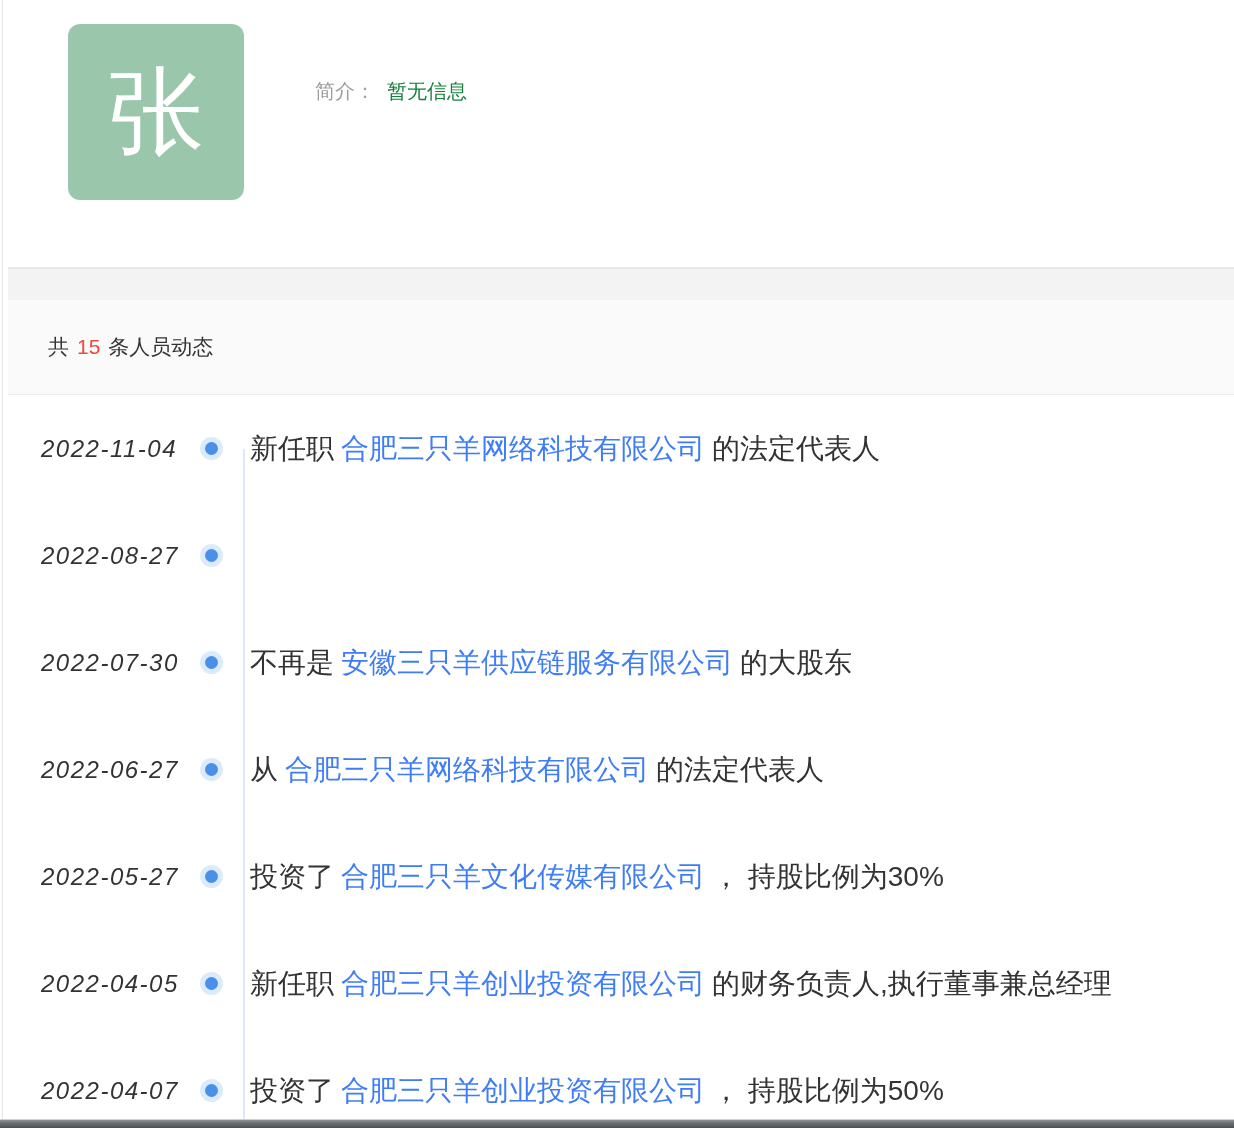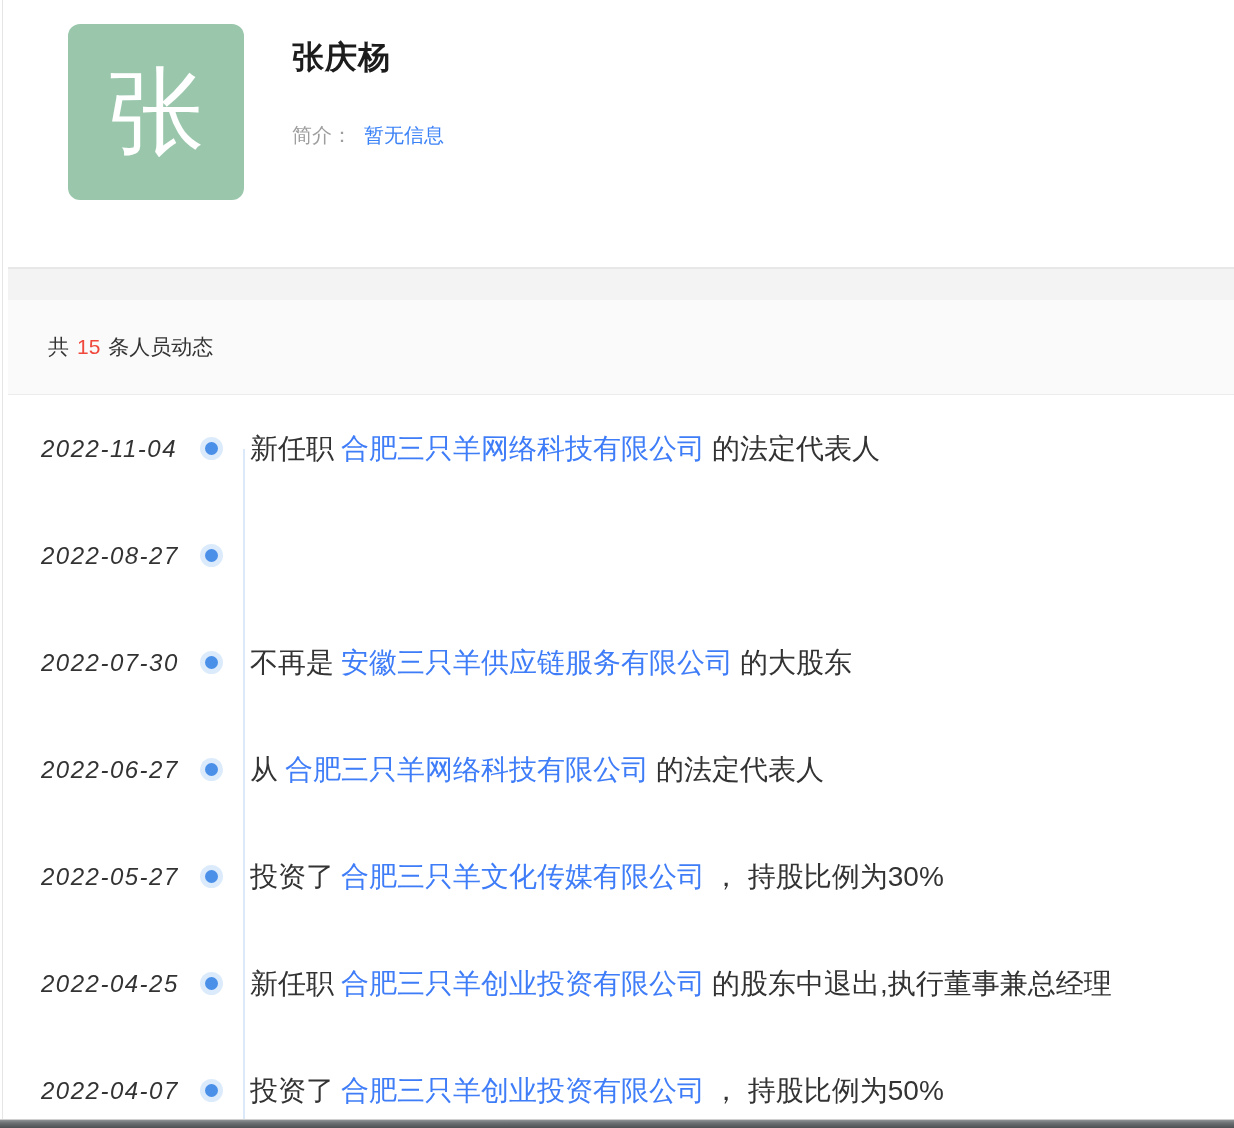--- a/index.html
+++ b/index.html
@@ -42,22 +42,22 @@
     line-height: 1;
   }
   .profile-info { position: absolute; left: 284px; top: 36px; }
   .name {
     font-size: 32px;
     font-weight: 700;
     color: #1c1c1c;
     letter-spacing: 1px;
   }
   .intro-row { margin-top: 42px; font-size: 20px; }
-  .intro-label { color: #9e9e9e; }
-  .intro-value { color: #3b82f6; margin-left: 12px; }
+  .intro-label { color: #9e9e9e; margin-left: 23px; }
+  .intro-value { color: #15803d; margin-left: 12px; }
   
   .gap-band {
     margin-left: 8px;
     height: 32px;
     background: #f3f3f3;
     border-top: 1px solid #e7e7e7;
   }
   
   .dynamics-card { margin-left: 8px; background: #fff; }
   .dyn-header {
@@ -134,21 +134,20 @@
 </style>
 </head>
 <body>
 
 <div class="page">
   <div class="left-edge"></div>
 
   <section class="profile-card">
     <div class="avatar">张</div>
     <div class="profile-info">
-      <h1 class="name">张庆杨</h1>
       <div class="intro-row">
         <span class="intro-label">简介：</span><span class="intro-value">暂无信息</span>
       </div>
     </div>
   </section>
 
   <div class="gap-band"></div>
 
   <section class="dynamics-card">
     <header class="dyn-header">
@@ -193,25 +192,25 @@
 
   <div class="t-row">
     <span class="t-date">2022-05-27</span>
     <span class="t-dotcol">
       <span class="t-dot"></span>
     </span>
     <span class="t-content"><span>投资了</span><a class="t-company">合肥三只羊文化传媒有限公司</a><span>， 持股比例为30%</span></span>
   </div>
 
   <div class="t-row">
-    <span class="t-date">2022-04-25</span>
-    <span class="t-dotcol">
-      <span class="t-dot"></span>
-    </span>
-    <span class="t-content"><span>新任职</span><a class="t-company">合肥三只羊创业投资有限公司</a><span>的股东中退出,执行董事兼总经理</span></span>
+    <span class="t-date">2022-04-05</span>
+    <span class="t-dotcol">
+      <span class="t-dot"></span>
+    </span>
+    <span class="t-content"><span>新任职</span><a class="t-company">合肥三只羊创业投资有限公司</a><span>的财务负责人,执行董事兼总经理</span></span>
   </div>
 
   <div class="t-row">
     <span class="t-date">2022-04-07</span>
     <span class="t-dotcol">
       <span class="t-dot"></span>
     </span>
     <span class="t-content"><span>投资了</span><a class="t-company">合肥三只羊创业投资有限公司</a><span>， 持股比例为50%</span></span>
   </div>
 </div>

